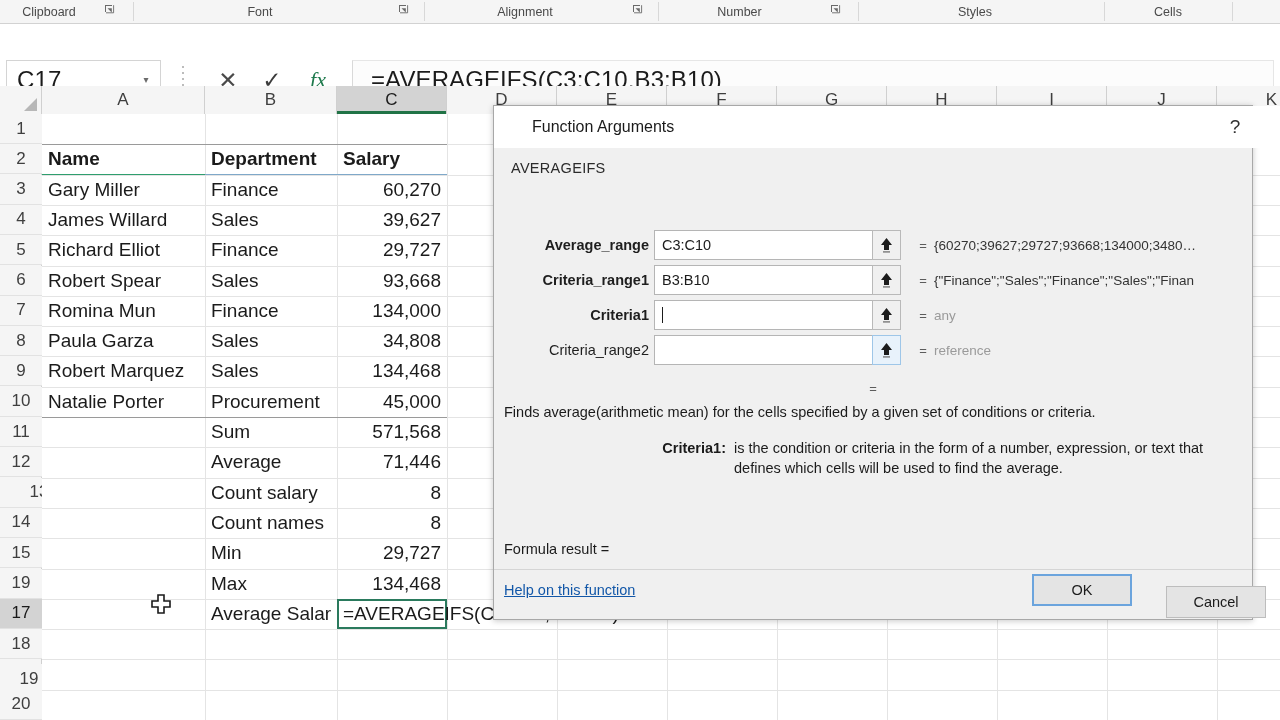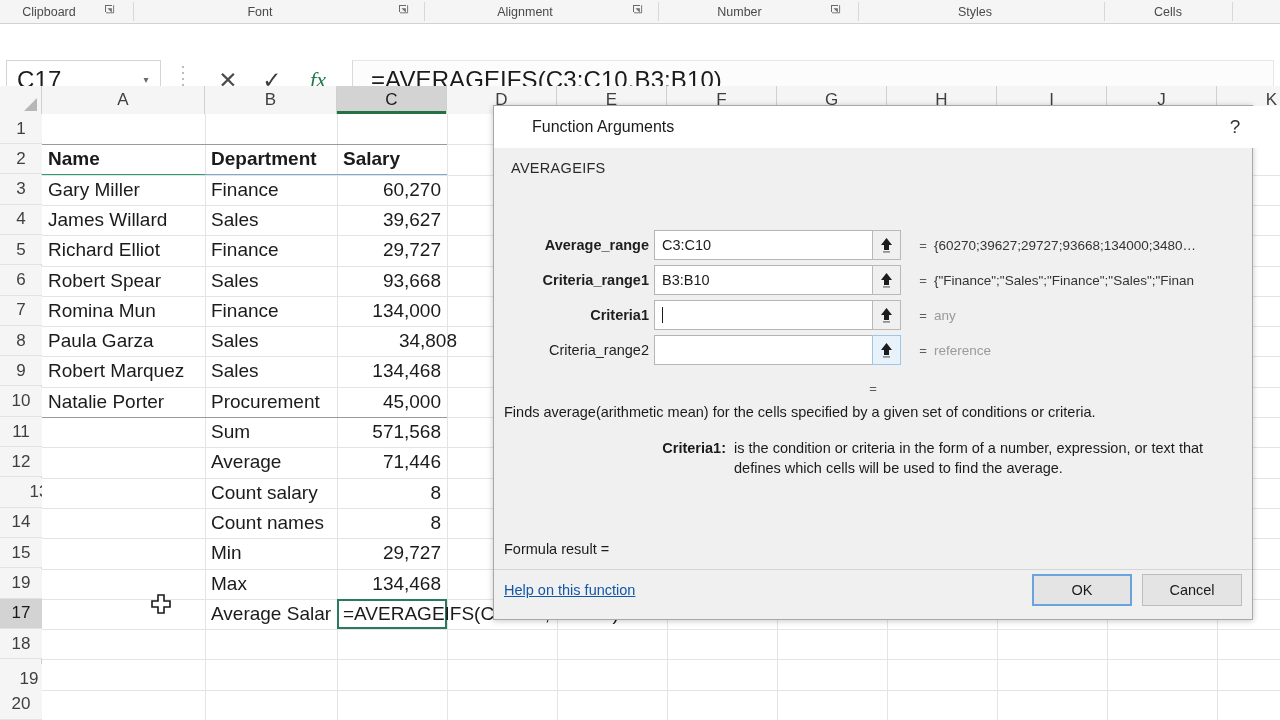--- a/index.html
+++ b/index.html
@@ -254,21 +254,21 @@
     font-size: 14.5px; color: #1257a8; text-decoration: underline;
   }
   .dlg-btn {
     position: absolute; top: 426px; width: 100px; height: 32px;
     display: flex; align-items: center; justify-content: center;
     font-size: 14.5px; color: #1b1b1b;
     background: #e4e4e4; border: 1px solid #bdbdbd;
   }
   .dlg-btn.primary { border: 2px solid #6ba4dd; background: #e4e4e4; }
   #btn-ok { left: 538px; }
-  #btn-cancel-dlg { left: 648px; }
+  #btn-cancel-dlg { left: 672px; margin-top: 12px; }
 
   .watermark {
     position: absolute; right: 6px; bottom: 6px;
     font-size: 10px; color: #efefef; letter-spacing: .5px;
     z-index: 3;
   }
 </style>
 </head>
 <body>
 
@@ -493,21 +493,21 @@
         <div class="cell" style="left: 163px; width: 132px; top: 121.2px;">Finance</div>
         <div class="cell num" style="left: 295px; width: 110px; top: 121.2px;">29,727</div>
         <div class="cell" style="left: 0px; width: 163px; top: 151.5px;">Robert Spear</div>
         <div class="cell" style="left: 163px; width: 132px; top: 151.5px;">Sales</div>
         <div class="cell num" style="left: 295px; width: 110px; top: 151.5px;">93,668</div>
         <div class="cell" style="left: 0px; width: 163px; top: 181.8px;">Romina Mun</div>
         <div class="cell" style="left: 163px; width: 132px; top: 181.8px;">Finance</div>
         <div class="cell num" style="left: 295px; width: 110px; top: 181.8px;">134,000</div>
         <div class="cell" style="left: 0px; width: 163px; top: 212.1px;">Paula Garza</div>
         <div class="cell" style="left: 163px; width: 132px; top: 212.1px;">Sales</div>
-        <div class="cell num" style="left: 311px; width: 110px; top: 212.1px;">34,808</div>
+        <div class="cell num" style="left: 295px; width: 110px; top: 212.1px;">34,808</div>
         <div class="cell" style="left: 0px; width: 163px; top: 242.4px;">Robert Marquez</div>
         <div class="cell" style="left: 163px; width: 132px; top: 242.4px;">Sales</div>
         <div class="cell num" style="left: 295px; width: 110px; top: 242.4px;">134,468</div>
         <div class="cell" style="left: 163px; width: 132px; top: 272.7px;">Procurement</div>
         <div class="cell" style="left: 0px; width: 163px; top: 272.7px;">Natalie Porter</div>
         <div class="cell num" style="left: 295px; width: 110px; top: 272.7px;">45,000</div>
         <div class="cell" style="left: 163px; width: 132px; top: 303px;">Sum</div>
         <div class="cell num" style="left: 295px; width: 110px; top: 303px;">571,568</div>
         <div class="cell" style="left: 163px; width: 132px; top: 333.3px;">Average</div>
         <div class="cell num" style="left: 295px; width: 110px; top: 333.3px;">71,446</div>

